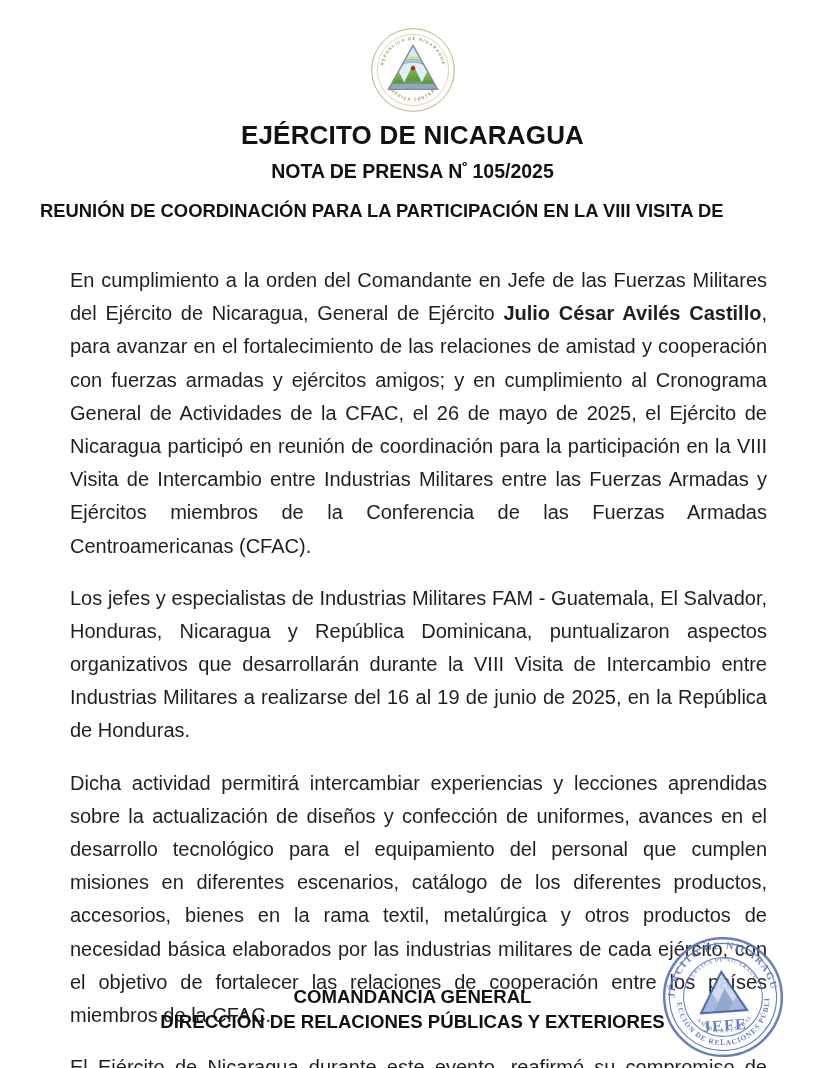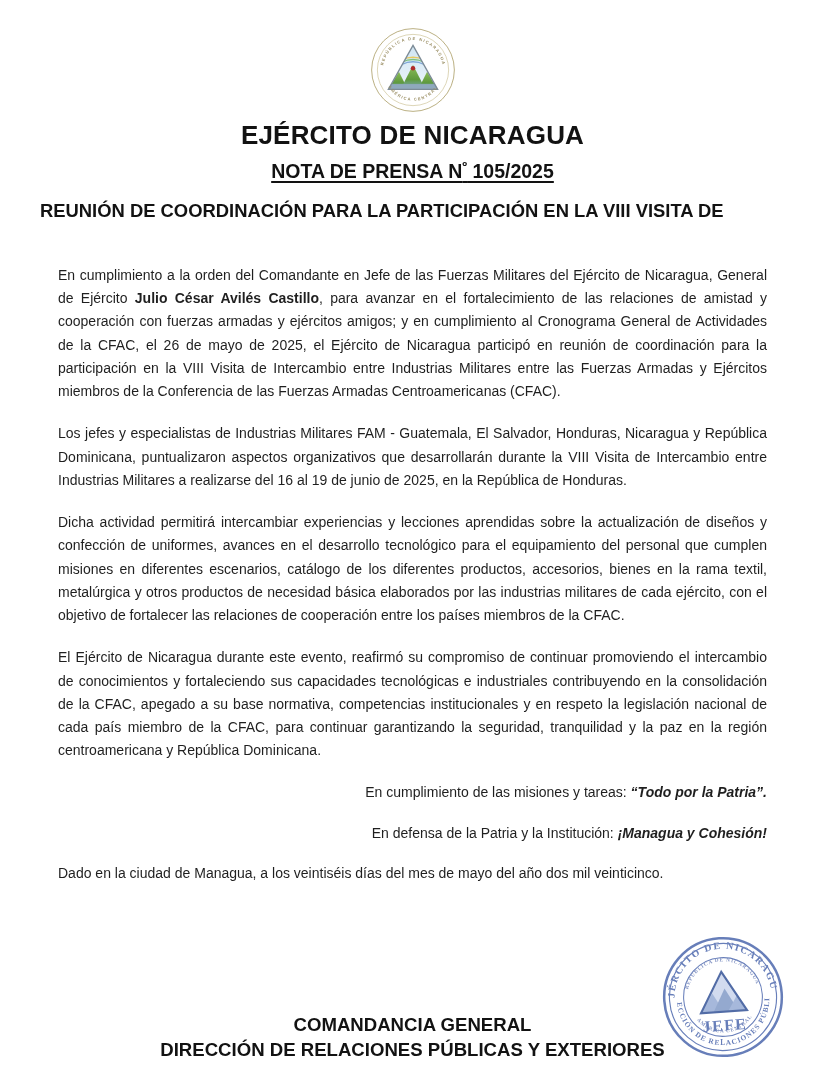--- a/index.html
+++ b/index.html
@@ -53,21 +53,20 @@
     position: absolute;
     top: 160px;
     left: 0;
     right: 0;
     text-align: center;
     font-size: 19.5px;
     font-weight: bold;
     color: #121212;
   }
   .press-no .u {
-    text-decoration: underline;
     text-underline-offset: 3px;
     text-decoration-thickness: 2px;
   }
   .press-no sup {
     font-size: 0.68em;
     vertical-align: 0.5em;
     line-height: 0;
   }
   .subject {
     position: absolute;
@@ -82,22 +81,22 @@
   }
 
   
   .body-area {
     position: absolute;
     top: 264px;
     left: 58px;
     width: 709px;
   }
   p.para {
-    margin: 0 0 19px 0;
-    font-size: 14px;
+    margin: 0 0 19px 12px;
+    font-size: 20px;
     line-height: 1.66;
     text-align: justify;
     text-justify: inter-word;
     color: #1f1f1f;
   }
   p.tight {
     margin-bottom: 17px;
     text-align: right;
   }
   .b { font-weight: bold; }
@@ -107,21 +106,20 @@
   .footer {
     position: absolute;
     left: 0;
     right: 0;
     top: 984px;
     text-align: center;
     font-weight: bold;
     font-size: 18.6px;
     line-height: 1.35;
     color: #121212;
-    margin-top: 28px;
   }
 
   
   .seal {
     position: absolute;
     left: 660px;
     top: 934px;
     width: 126px;
     height: 126px;
     opacity: 0.92;

